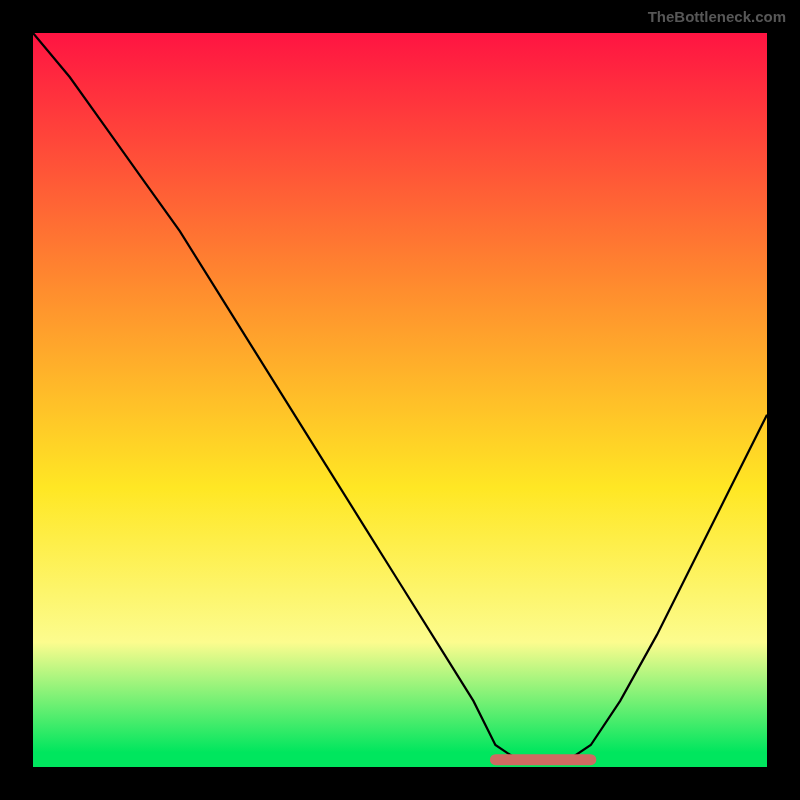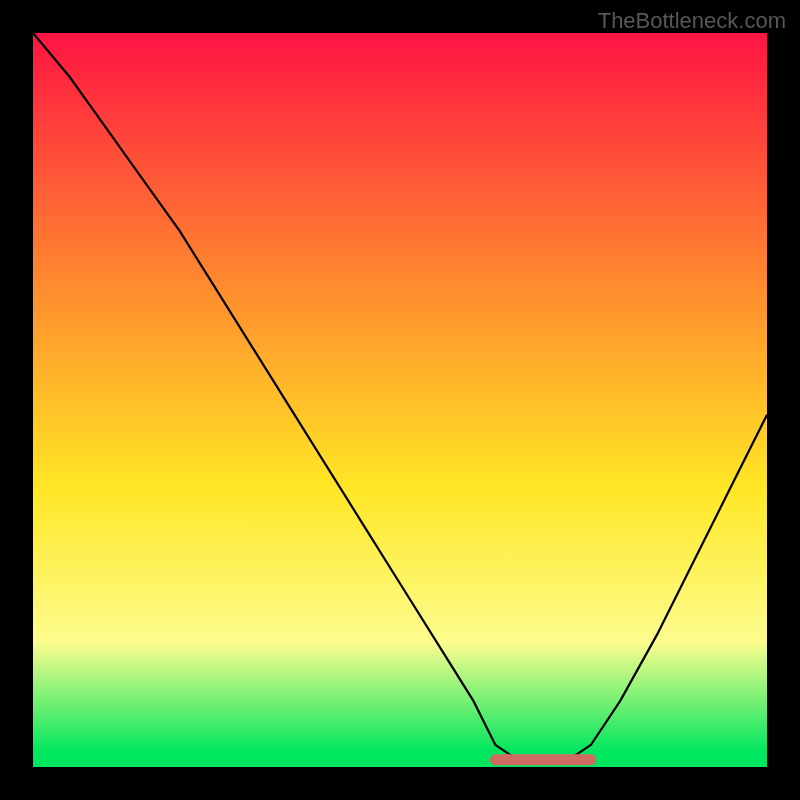--- a/index.html
+++ b/index.html
@@ -9,22 +9,22 @@
     height: 800px;
     background: #000;
     position: relative;
     font-family: Arial, sans-serif;
   }
   .attribution {
     position: absolute;
     top: 8px;
     right: 14px;
     color: #575757;
-    font-size: 22px;
-    font-weight: 400;
+    font-size: 15px;
+    font-weight: 700;
     z-index: 10;
   }
   .chart-frame {
     position: absolute;
     top: 33px;
     left: 33px;
     width: 734px;
     height: 734px;
     background: #000;
   }

